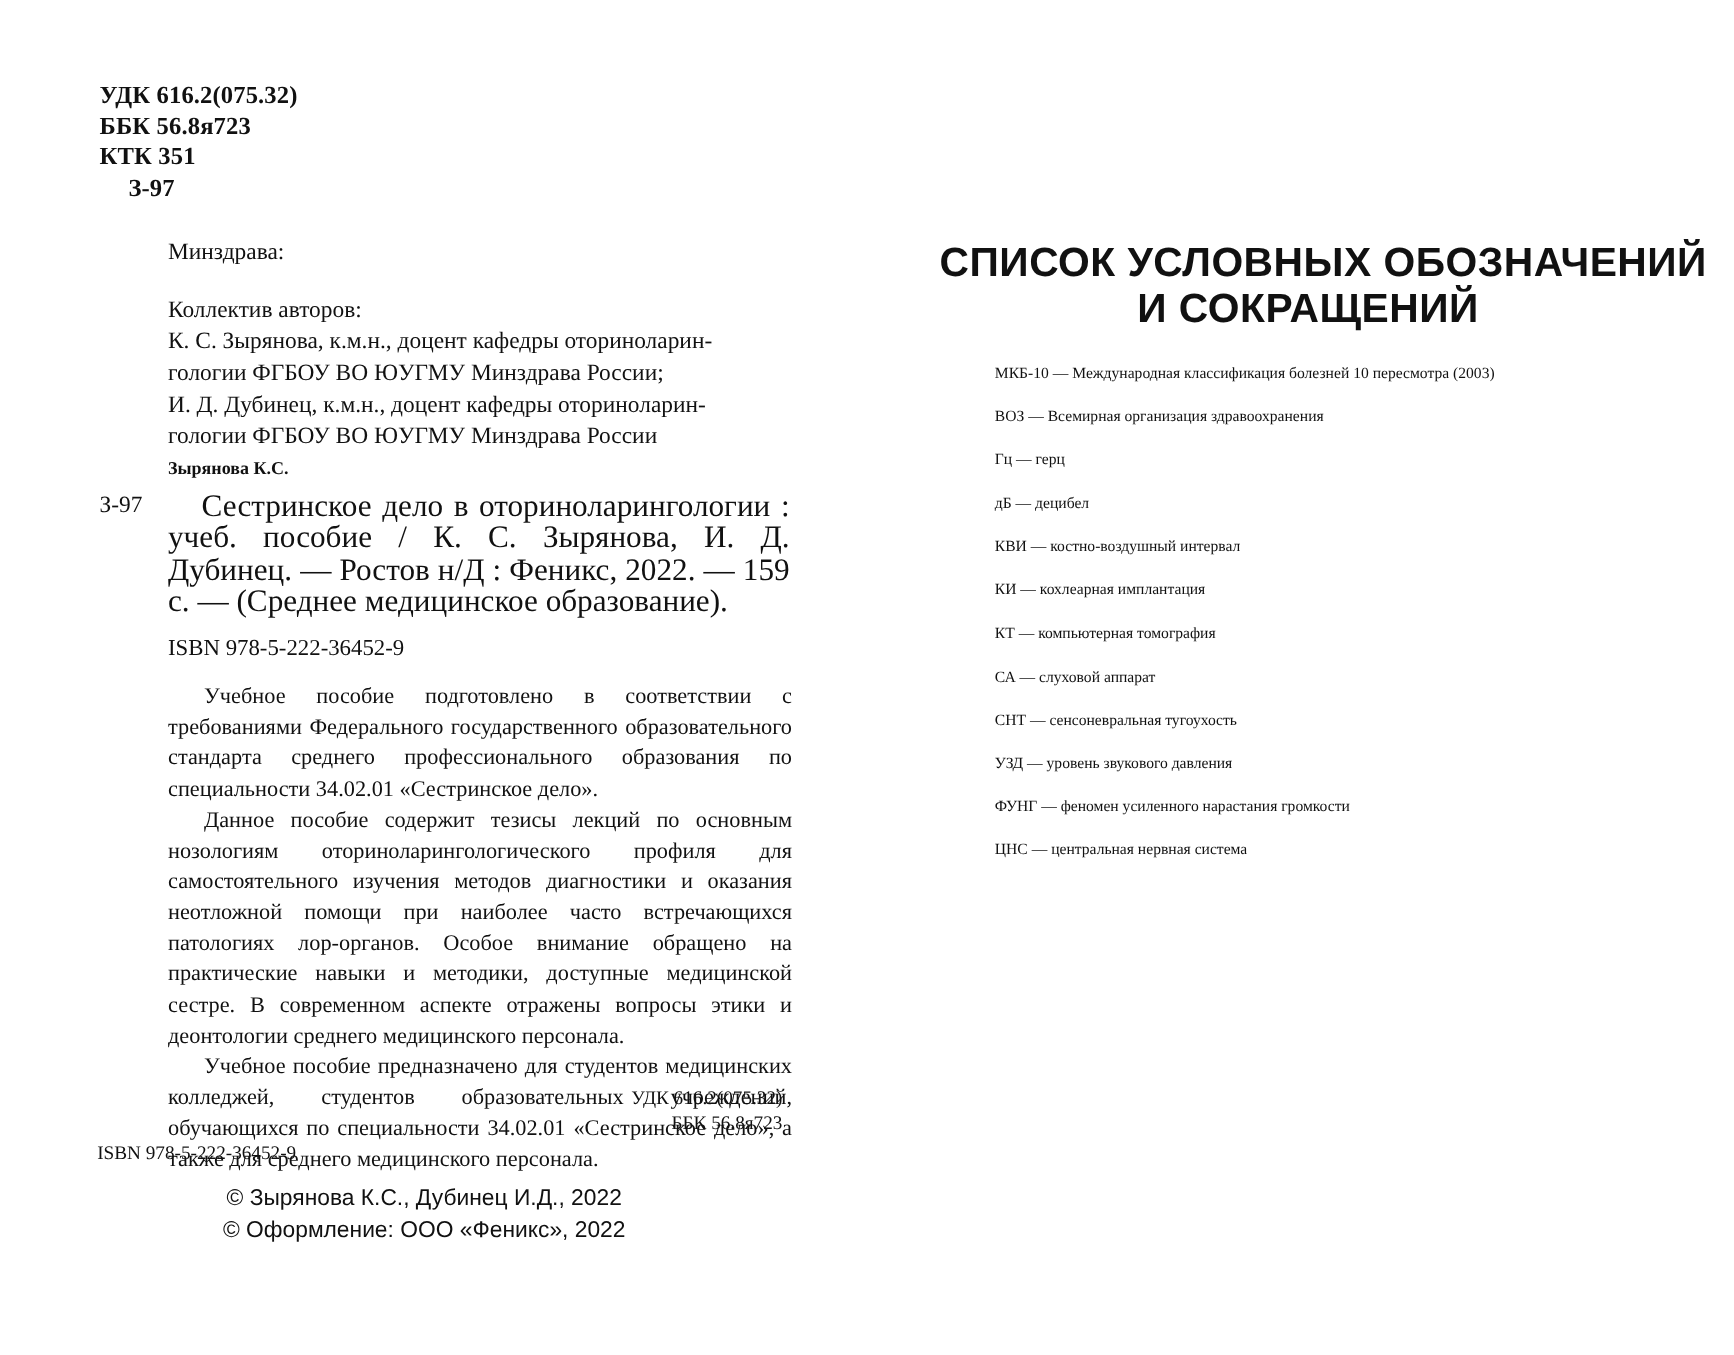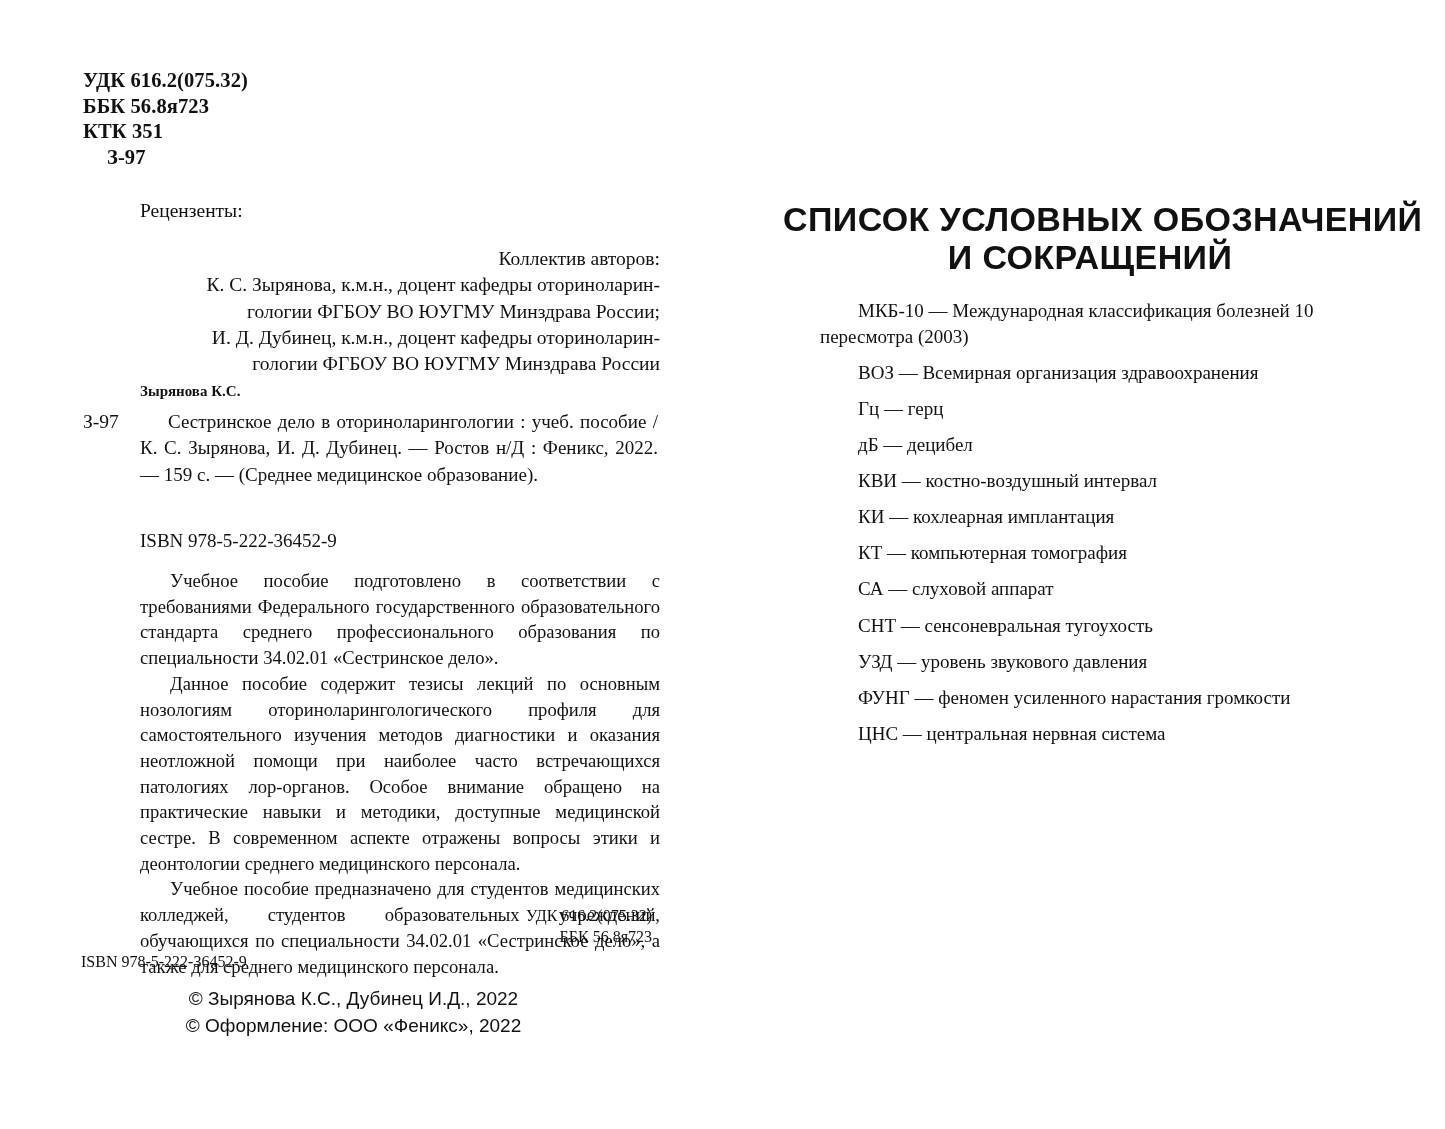--- a/index.html
+++ b/index.html
@@ -51,21 +51,20 @@
     line-height: 26.5px;
   }
 
   .authors-block {
     position: absolute;
     left: 140px;
     top: 246px;
     width: 520px;
     font-size: 19.5px;
     line-height: 26.3px;
-    text-align: right;
   }
   .authors-block div { white-space: nowrap; }
 
   .entry-author {
     position: absolute;
     left: 140px;
     top: 378px;
     font-weight: bold;
     font-size: 15px;
     line-height: 26px;
@@ -77,21 +76,21 @@
     top: 409px;
     font-size: 19.5px;
     line-height: 26px;
   }
 
   .entry-body {
     position: absolute;
     left: 140px;
     top: 409px;
     width: 518px;
-    font-size: 19px;
+    font-size: 26px;
     line-height: 26.4px;
     text-align: justify;
     text-indent: 28px;
   }
 
   .isbn-main {
     position: absolute;
     left: 140px;
     top: 528px;
     font-size: 19px;
@@ -153,24 +152,24 @@
     font-family: "Liberation Sans", "DejaVu Sans", sans-serif;
     font-weight: bold;
     font-size: 34px;
     line-height: 38px;
     letter-spacing: 0.4px;
   }
   .abbr-heading div { white-space: nowrap; }
 
   .abbr-list {
     position: absolute;
-    left: 97px;
+    left: 68px;
     top: 298px;
     width: 570px;
-    font-size: 19px;
+    font-size: 13px;
     line-height: 25.8px;
   }
   .abbr-list .abbr-item {
     margin: 0 0 10.3px 0;
     text-indent: 38px;
     text-align: left;
   }
 </style>
 </head>
 <body>
@@ -179,21 +178,21 @@
 
   <div class="page page-left">
 
     <div class="cip-codes">
       <span>УДК 616.2(075.32)</span><br>
       <span>ББК 56.8я723</span><br>
       <span>КТК 351</span>
       <span class="code-indent">З-97</span>
     </div>
 
-    <div class="reviewers">Рецензенты:</div>
+    <div class="reviewers">Минздрава:</div>
 
     <div class="authors-block">
       <div>Коллектив авторов:</div>
       <div>К. С. Зырянова, к.м.н., доцент кафедры оториноларин-</div>
       <div>гологии ФГБОУ ВО ЮУГМУ Минздрава России;</div>
       <div>И. Д. Дубинец, к.м.н., доцент кафедры оториноларин-</div>
       <div>гологии ФГБОУ ВО ЮУГМУ Минздрава России</div>
     </div>
 
     <div class="entry-author">Зырянова К.С.</div>

